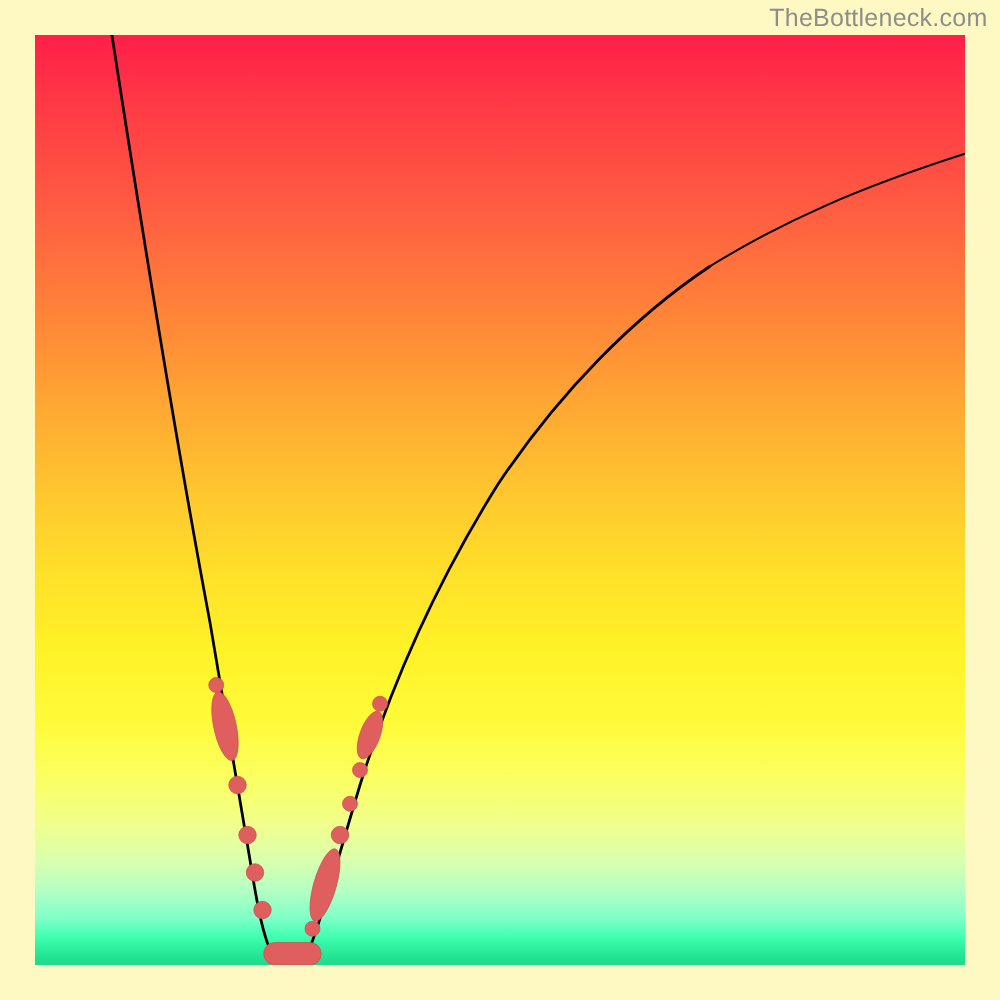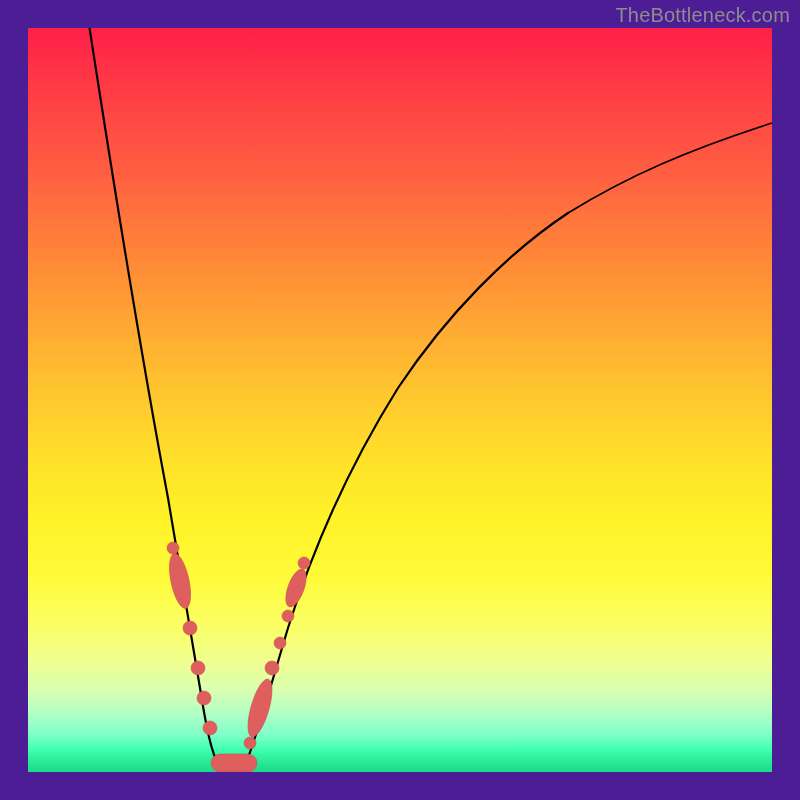--- a/index.html
+++ b/index.html
@@ -9,21 +9,21 @@
     height: 800px;
     overflow: hidden;
     background: #000;
     font-family: Arial, Helvetica, sans-serif;
   }
   .frame {
     position: absolute;
     top: 0; left: 0;
     width: 800px;
     height: 800px;
-    background: #4c1d95;
+    background: #fef9c3;
   }
   .plot-area {
     position: absolute;
     top: 28px;
     left: 28px;
     width: 744px;
     height: 744px;
     
     background: linear-gradient(to bottom,
       #ff1f49 0%,

